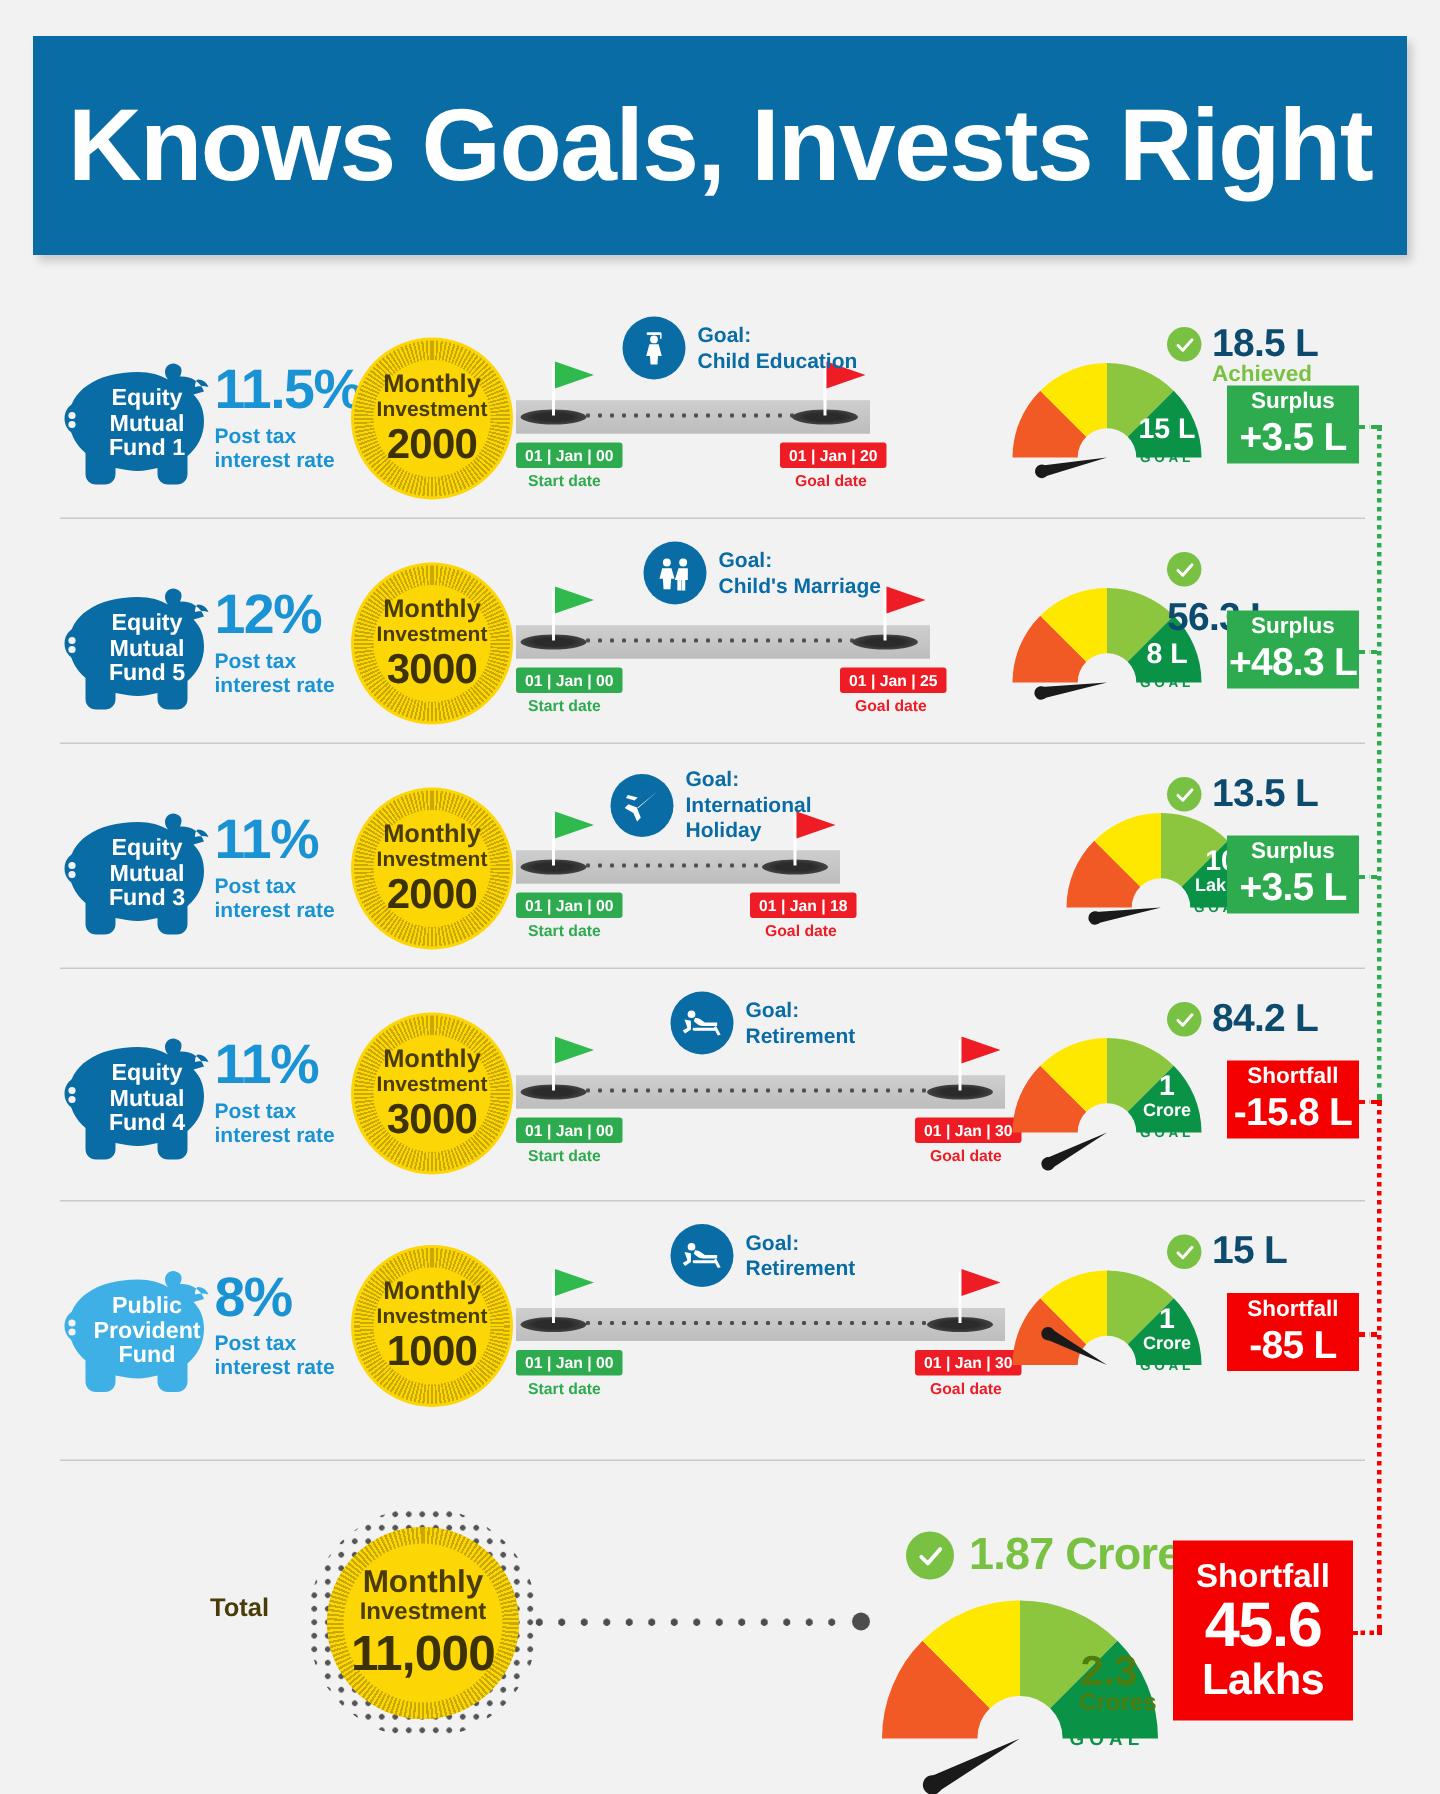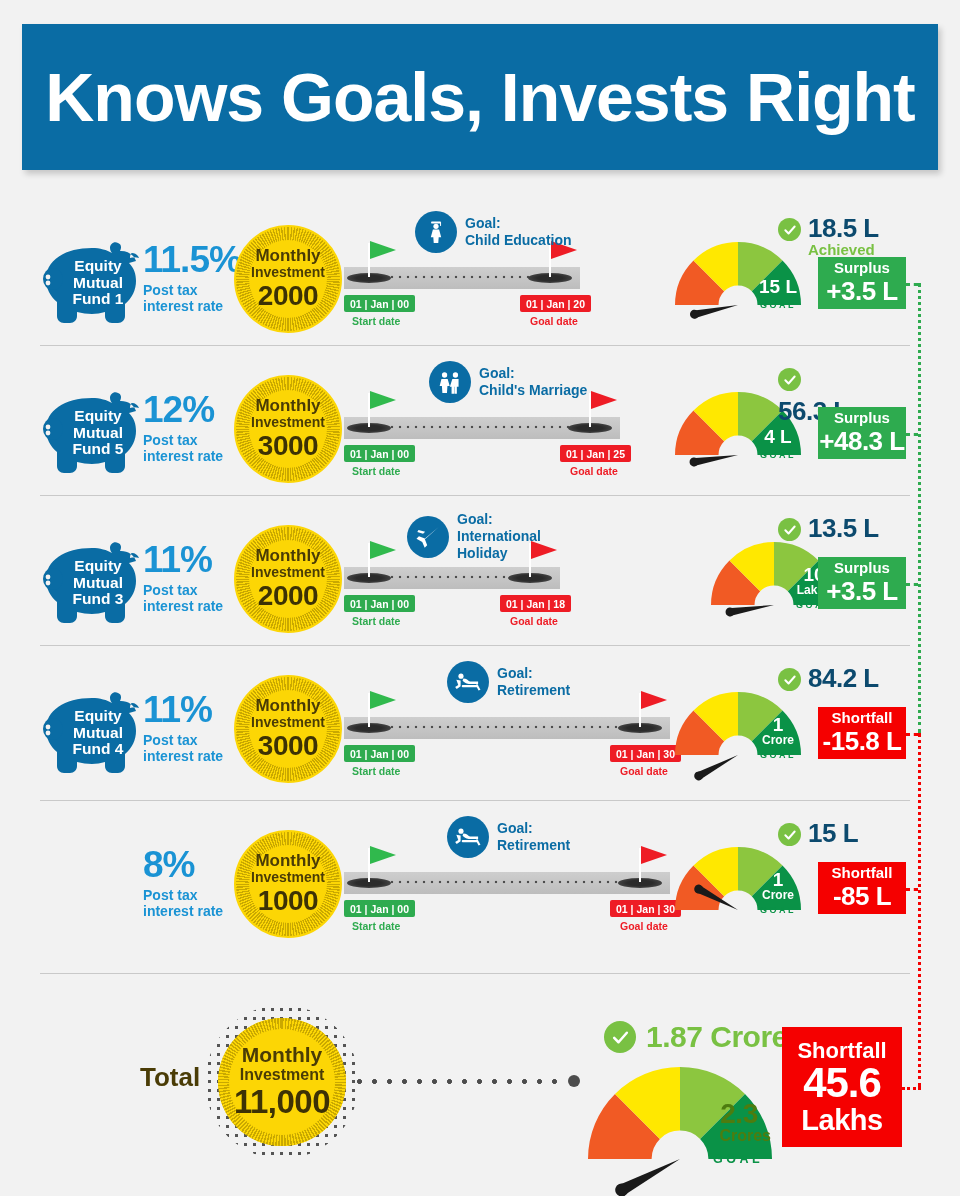--- a/index.html
+++ b/index.html
@@ -163,21 +163,21 @@
   
   .conn { position: absolute; }
   .conn-h { height: 0; border-top: 3px dotted #2eab4f; }
   .conn-h.red { border-top-color: #f50000; }
   .conn-v { width: 0; border-left: 3px dotted #2eab4f; }
   .conn-v.red { border-left-color: #f50000; }
 
   
   .total-label {
     position: absolute; left: 140px; top: 1062px;
-    font-size: 26px; font-weight: bold; color: #4a3c06;
+    font-size: 17px; font-weight: bold; color: #4a3c06;
   }
   .total-coin {
     position: absolute; left: 218px; top: 1018px;
     width: 128px; height: 128px; border-radius: 50%;
     background: #fcd605;
     display: flex; flex-direction: column; align-items: center; justify-content: center;
   }
   .total-coin::before {
     content: ""; position: absolute; left: -13px; top: -13px; right: -13px; bottom: -13px;
     border-radius: 50%;
@@ -382,21 +382,21 @@
           <path d="M 3.0 66.0 A 63 63 0 0 1 21.5 21.5 L 52.2 52.2 A 19.5 19.5 0 0 0 46.5 66.0 Z" fill="#f15a24"></path>
           <path d="M 21.5 21.5 A 63 63 0 0 1 66.0 3.0 L 66.0 46.5 A 19.5 19.5 0 0 0 52.2 52.2 Z" fill="#ffe800"></path>
           <path d="M 66.0 3.0 A 63 63 0 0 1 110.5 21.5 L 79.8 52.2 A 19.5 19.5 0 0 0 66.0 46.5 Z" fill="#8cc63f"></path>
           <path d="M 110.5 21.5 A 63 63 0 0 1 129.0 66.0 L 85.5 66.0 A 19.5 19.5 0 0 0 79.8 52.2 Z" fill="#0a9247"></path>
           <g transform="rotate(-9 66 66)">
             <path d="M 66 66 L 20 62 L 20 70 Z" fill="#1a1a1a"></path>
             <circle cx="21.5" cy="66" r="4.5" fill="#1a1a1a"></circle>
           </g>
         </svg>
         <div class="gauge-goal">
-          <div class="g1">4 L</div>
+          <div class="g1">8 L</div>
         </div>
         <div class="gauge-goal-label">GOAL</div>
       </div>
       <div class="achieved" style="left:778px; top:10px;flex-direction:column;">
         <div class="check-circle">
           <svg width="14" height="14" viewBox="0 0 24 24">
             <path d="M4 12.5 L9.5 18 L20 6" stroke="#fff" stroke-width="3.4" fill="none" stroke-linecap="round" stroke-linejoin="round"></path>
           </svg>
         </div>
         <div>
@@ -568,20 +568,33 @@
         <div>
           <div class="achieved-val">84.2 L</div>
         </div>
       </div>
       <div class="result-box shortfall" style="left:818px; top:52px; width:88px; height:52px;">
         <div class="result-t1">Shortfall</div>
         <div class="result-t2">-15.8 L</div>
       </div>
     </div>
     <div class="row" style="top:810px;">
+      <div class="piggy">
+        <svg width="112" height="90" viewBox="0 0 112 90">
+          <path fill="#3fb0e5" d="M96 26 c-2-6 -8-10 -15-10 l-1 0 c2-4 1-7 -2-8 c-4-2 -8 1 -8 5 c0 2 1 4 2 5 c-5-3 -12-5 -20-5 C24 13 6 26 6 44 c0 9 4 17 11 23 l0 14 c0 4 3 7 7 7 l6 0 c4 0 7-3 7-7 l0-4 c5 1 10 2 15 2 c4 0 9-1 13-2 l0 4 c0 4 3 7 7 7 l6 0 c4 0 7-3 7-7 l0-12 c7-6 11-14 11-23 c0-7 -2-13 -7-18 z M92 18 c3 0 6 2 7 5 c-3 -1 -6 -1 -9 0 c0 -3 1 -5 2 -5 z"></path>
+          <ellipse cx="13" cy="44" rx="10" ry="11" fill="#3fb0e5"></ellipse>
+          <circle cx="8" cy="42" r="2.4" fill="#f2f2f2"></circle>
+          <circle cx="8" cy="48" r="2.4" fill="#f2f2f2"></circle>
+        </svg>
+        <div class="piggy-label">
+          <span>Public</span>
+          <span>Provident</span>
+          <span>Fund</span>
+        </div>
+      </div>
       <div class="rate">
         <div class="rate-big">8%</div>
         <div class="rate-sub">Post tax<br>interest rate</div>
       </div>
       <div class="coin">
         <div class="coin-l1">Monthly</div>
         <div class="coin-l2">Investment</div>
         <div class="coin-l3">1000</div>
       </div>
       <div class="timeline" style="left:344px; width:326px;">

